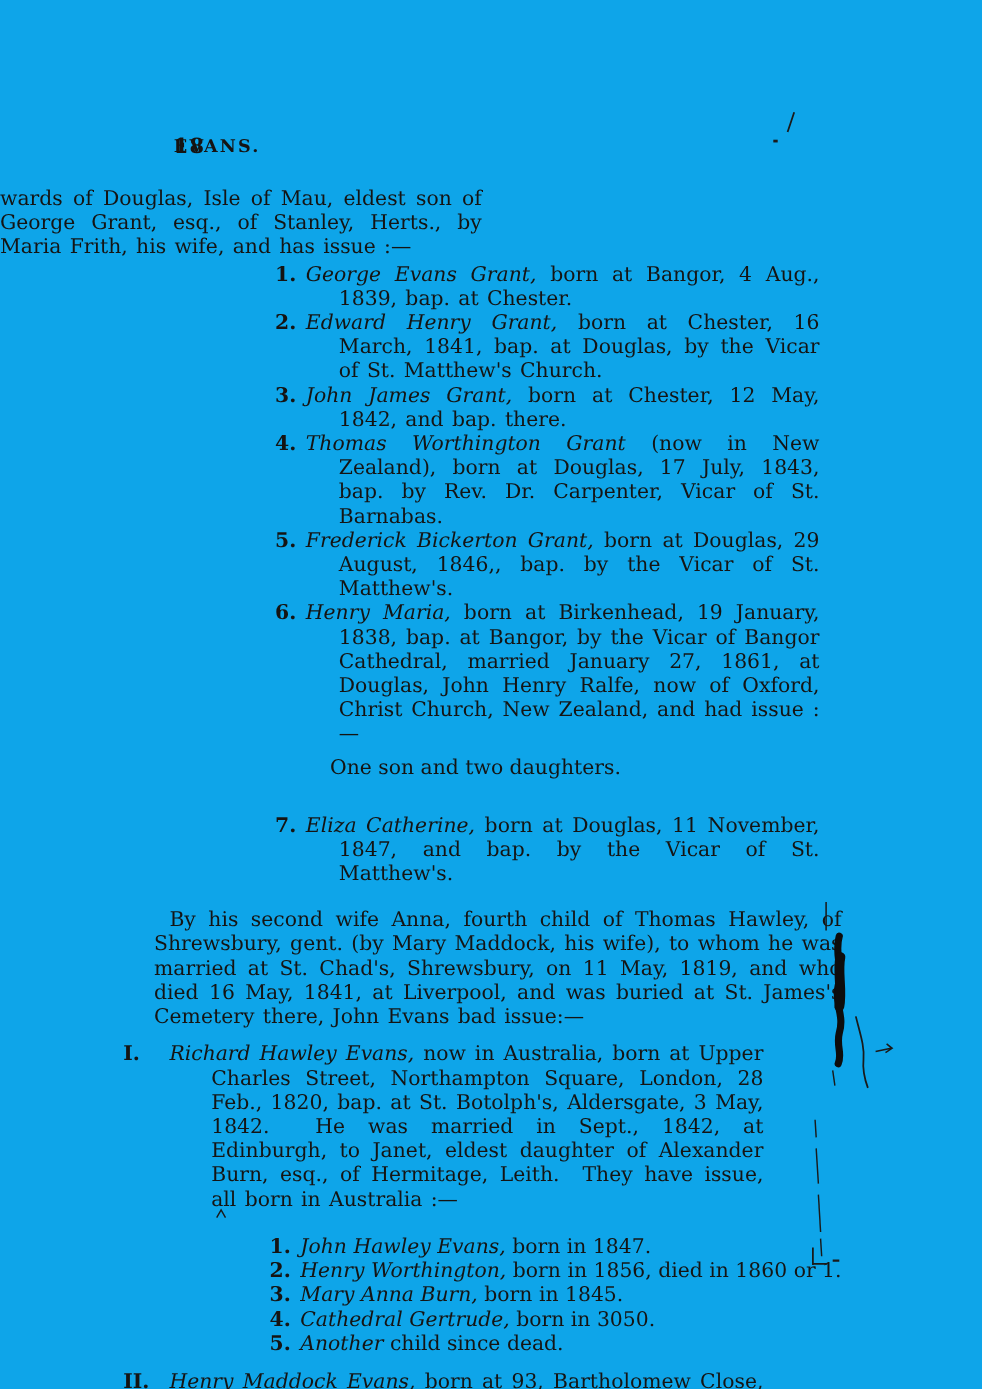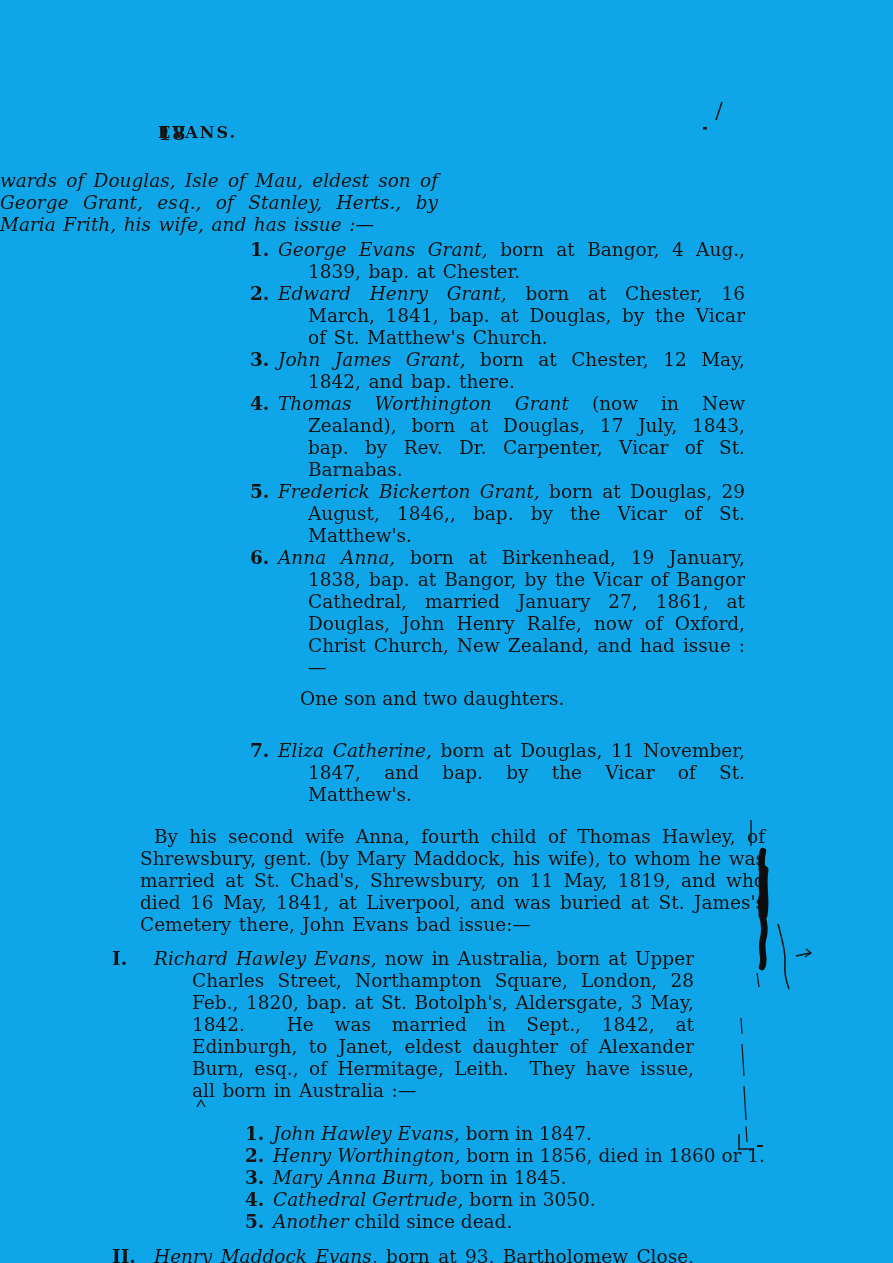--- a/index.html
+++ b/index.html
@@ -40,40 +40,40 @@
 
 <div class="page">
 
   <div class="header-row">
     <span class="page-number">18</span>
     <span class="running-title">EVANS.</span>
   </div>
 
   <div class="content">
 
-    <p class="intro jst" style="margin:0;font-style:italic;">wards of Douglas, Isle of Mau, eldest son of George Grant, esq., of Stanley, Herts., by Maria Frith, his wife, and has issue :—</p>
+    <p class="intro jst" style="margin:0;">wards of Douglas, Isle of Mau, eldest son of George Grant, esq., of Stanley, Herts., by Maria Frith, his wife, and has issue :—</p>
 
     <div class="glist">
       <div class="gitem jst">
         <span class="num">1.</span><span class="it">George Evans Grant,</span> <span>born at Bangor, 4 Aug., 1839, bap. at Chester.</span>
       </div>
       <div class="gitem jst">
         <span class="num">2.</span><span class="it">Edward Henry Grant,</span> <span>born at Chester, 16 March, 1841, bap. at Douglas, by the Vicar of St. Matthew's Church.</span>
       </div>
       <div class="gitem jst">
         <span class="num">3.</span><span class="it">John James Grant,</span> <span>born at Chester, 12 May, 1842, and bap. there.</span>
       </div>
       <div class="gitem jst">
         <span class="num">4.</span><span class="it">Thomas Worthington Grant</span> <span>(now in New Zealand), born at Douglas, 17 July, 1843, bap. by Rev. Dr. Carpenter, Vicar of St. Barnabas.</span>
       </div>
       <div class="gitem jst">
         <span class="num">5.</span><span class="it">Frederick Bickerton Grant,</span> <span>born at Douglas, 29 August, 1846,, bap. by the Vicar of St. Matthew's.</span>
       </div>
       <div class="gitem jst">
-        <span class="num">6.</span><span class="it">Anna Anna,</span> <span>born at Birkenhead, 19 January, 1838, bap. at Bangor, by the Vicar of Bangor Cathedral, married January 27, 1861, at Douglas, John Henry Ralfe, now of Oxford, Christ Church, New Zealand, and had issue :—</span>
+        <span class="num">6.</span><span class="it">Henry Maria,</span> <span>born at Birkenhead, 19 January, 1838, bap. at Bangor, by the Vicar of Bangor Cathedral, married January 27, 1861, at Douglas, John Henry Ralfe, now of Oxford, Christ Church, New Zealand, and had issue :—</span>
       </div>
       <div class="note">One son and two daughters.</div>
       <div class="gitem jst gap-before">
         <span class="num">7.</span><span class="it">Eliza Catherine,</span> <span>born at Douglas, 11 November, 1847, and bap. by the Vicar of St. Matthew's.</span>
       </div>
     </div>
 
     <p class="wifepara jst">By his second wife Anna, fourth child of Thomas Hawley, of Shrewsbury, gent. (by Mary Maddock, his wife), to whom he was married at St. Chad's, Shrewsbury, on 11 May, 1819, and who died 16 May, 1841, at Liverpool, and was buried at St. James's Cemetery there, John Evans bad issue:—</p>
 
     <div class="rlist">

